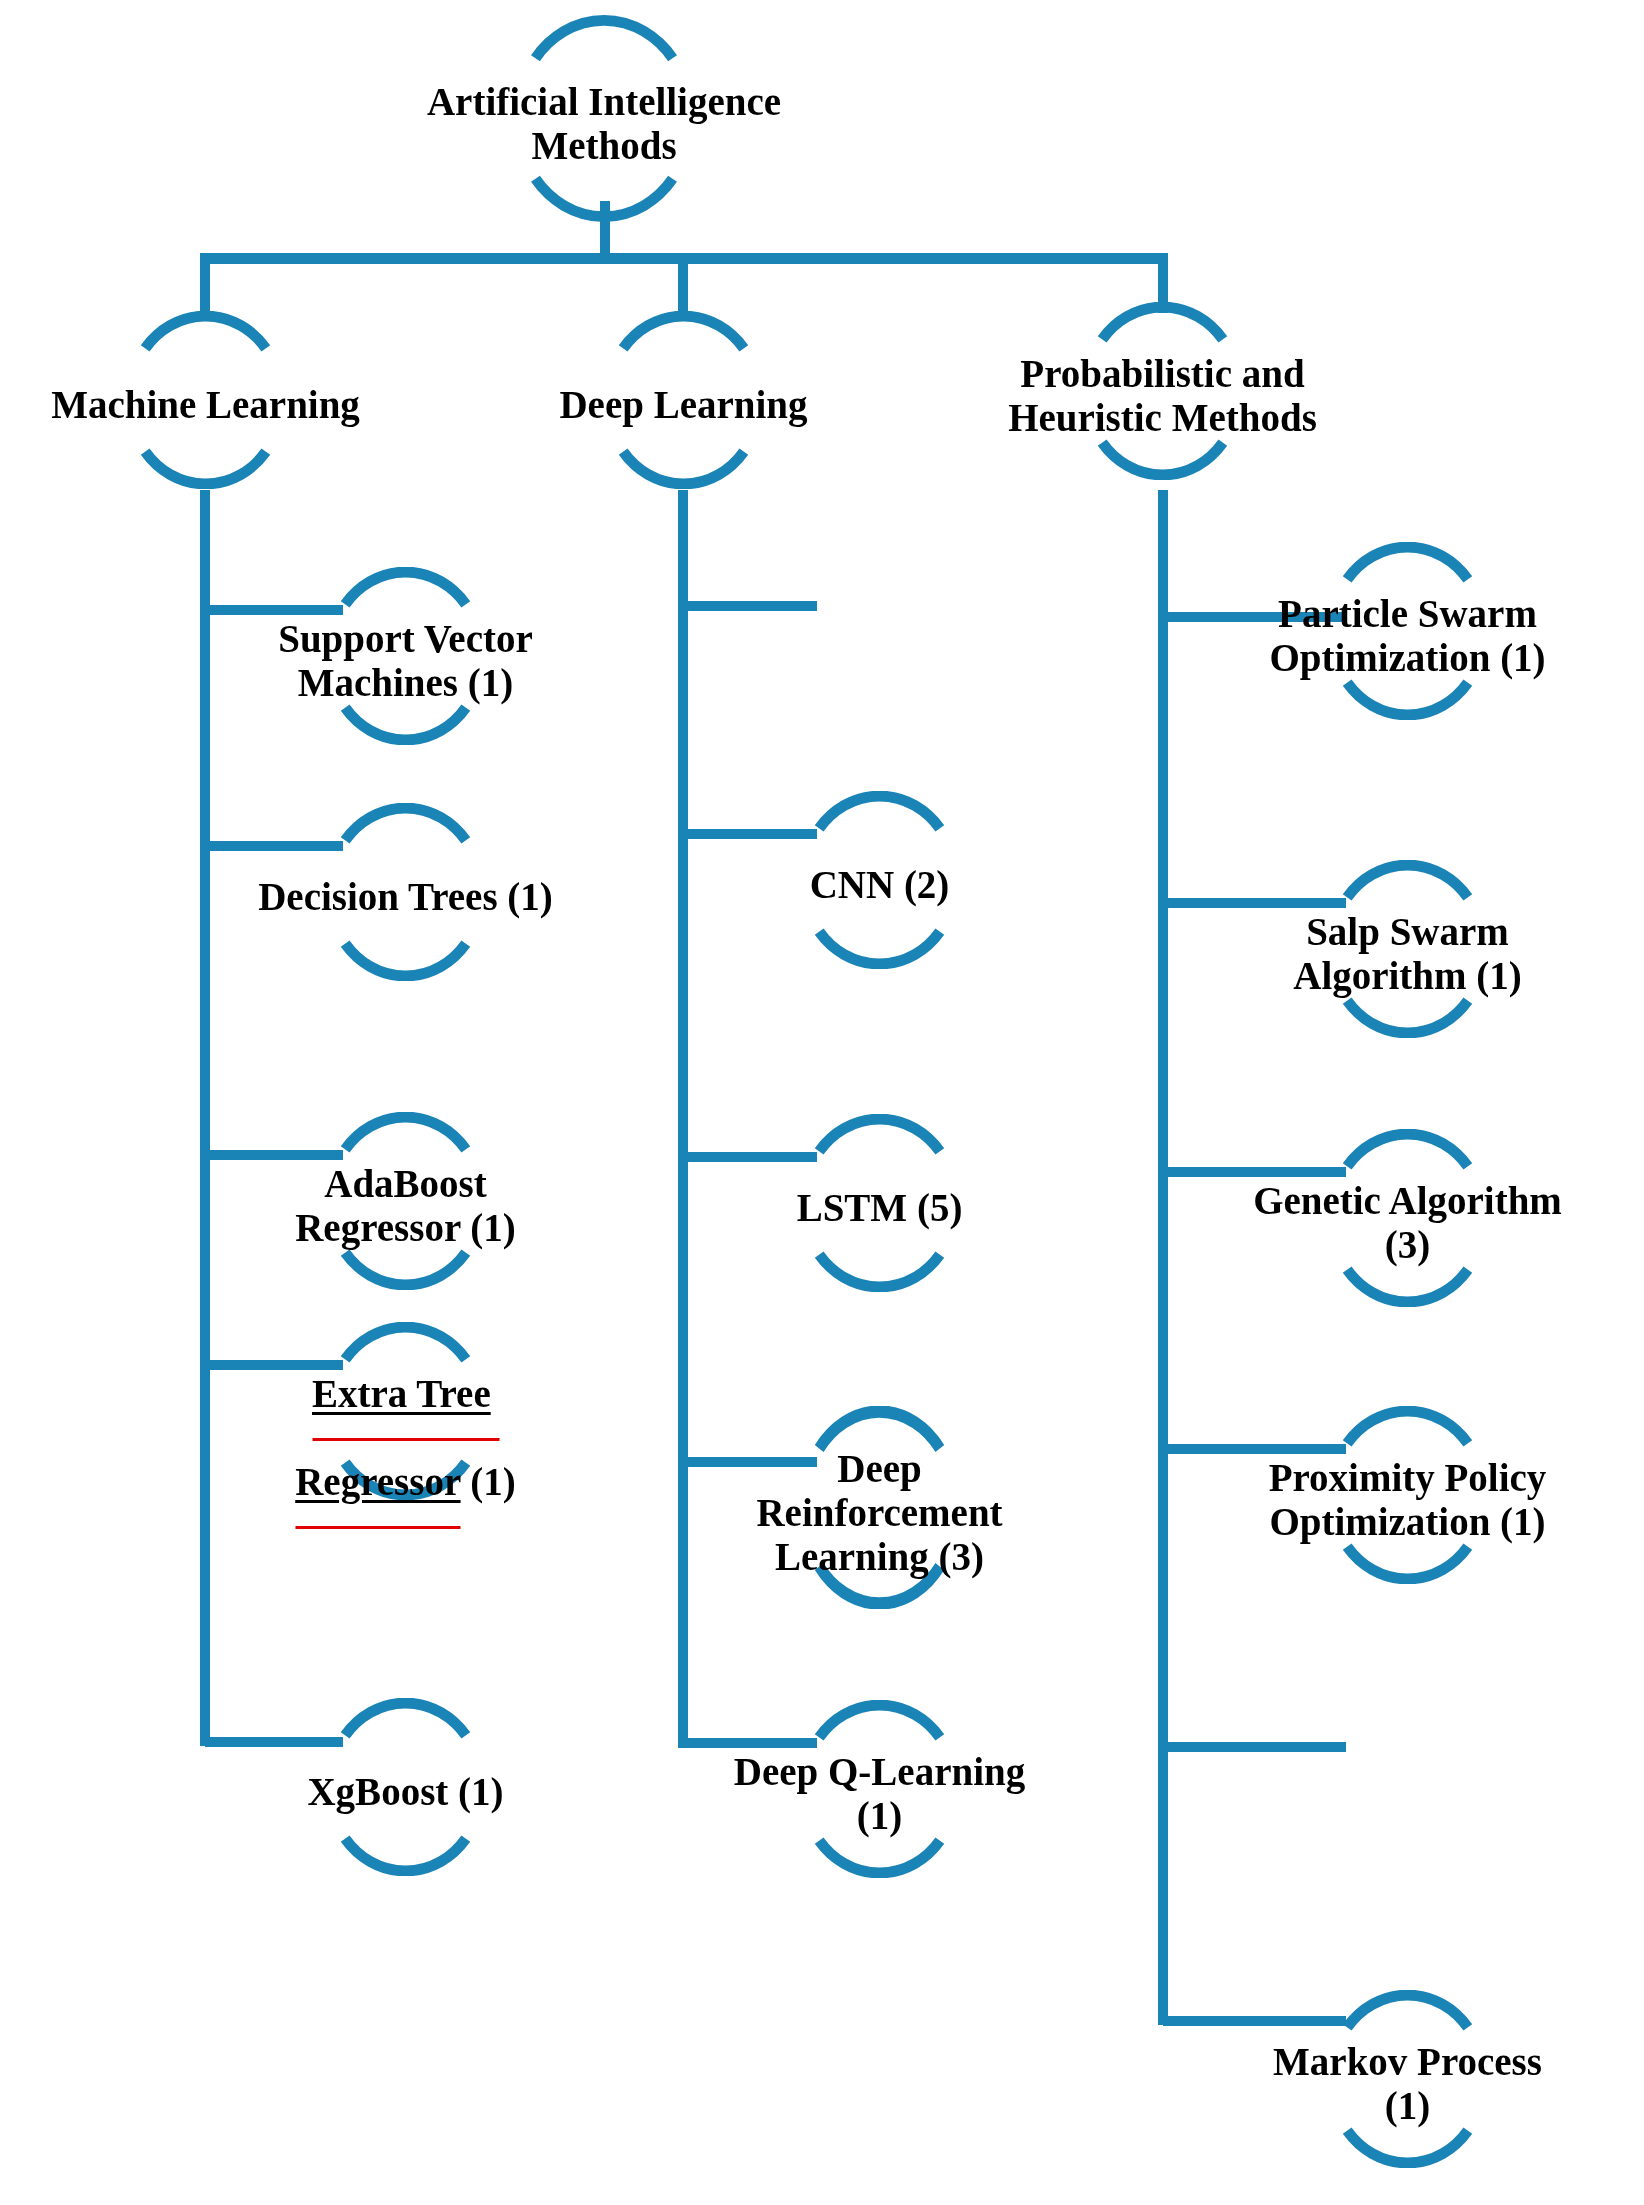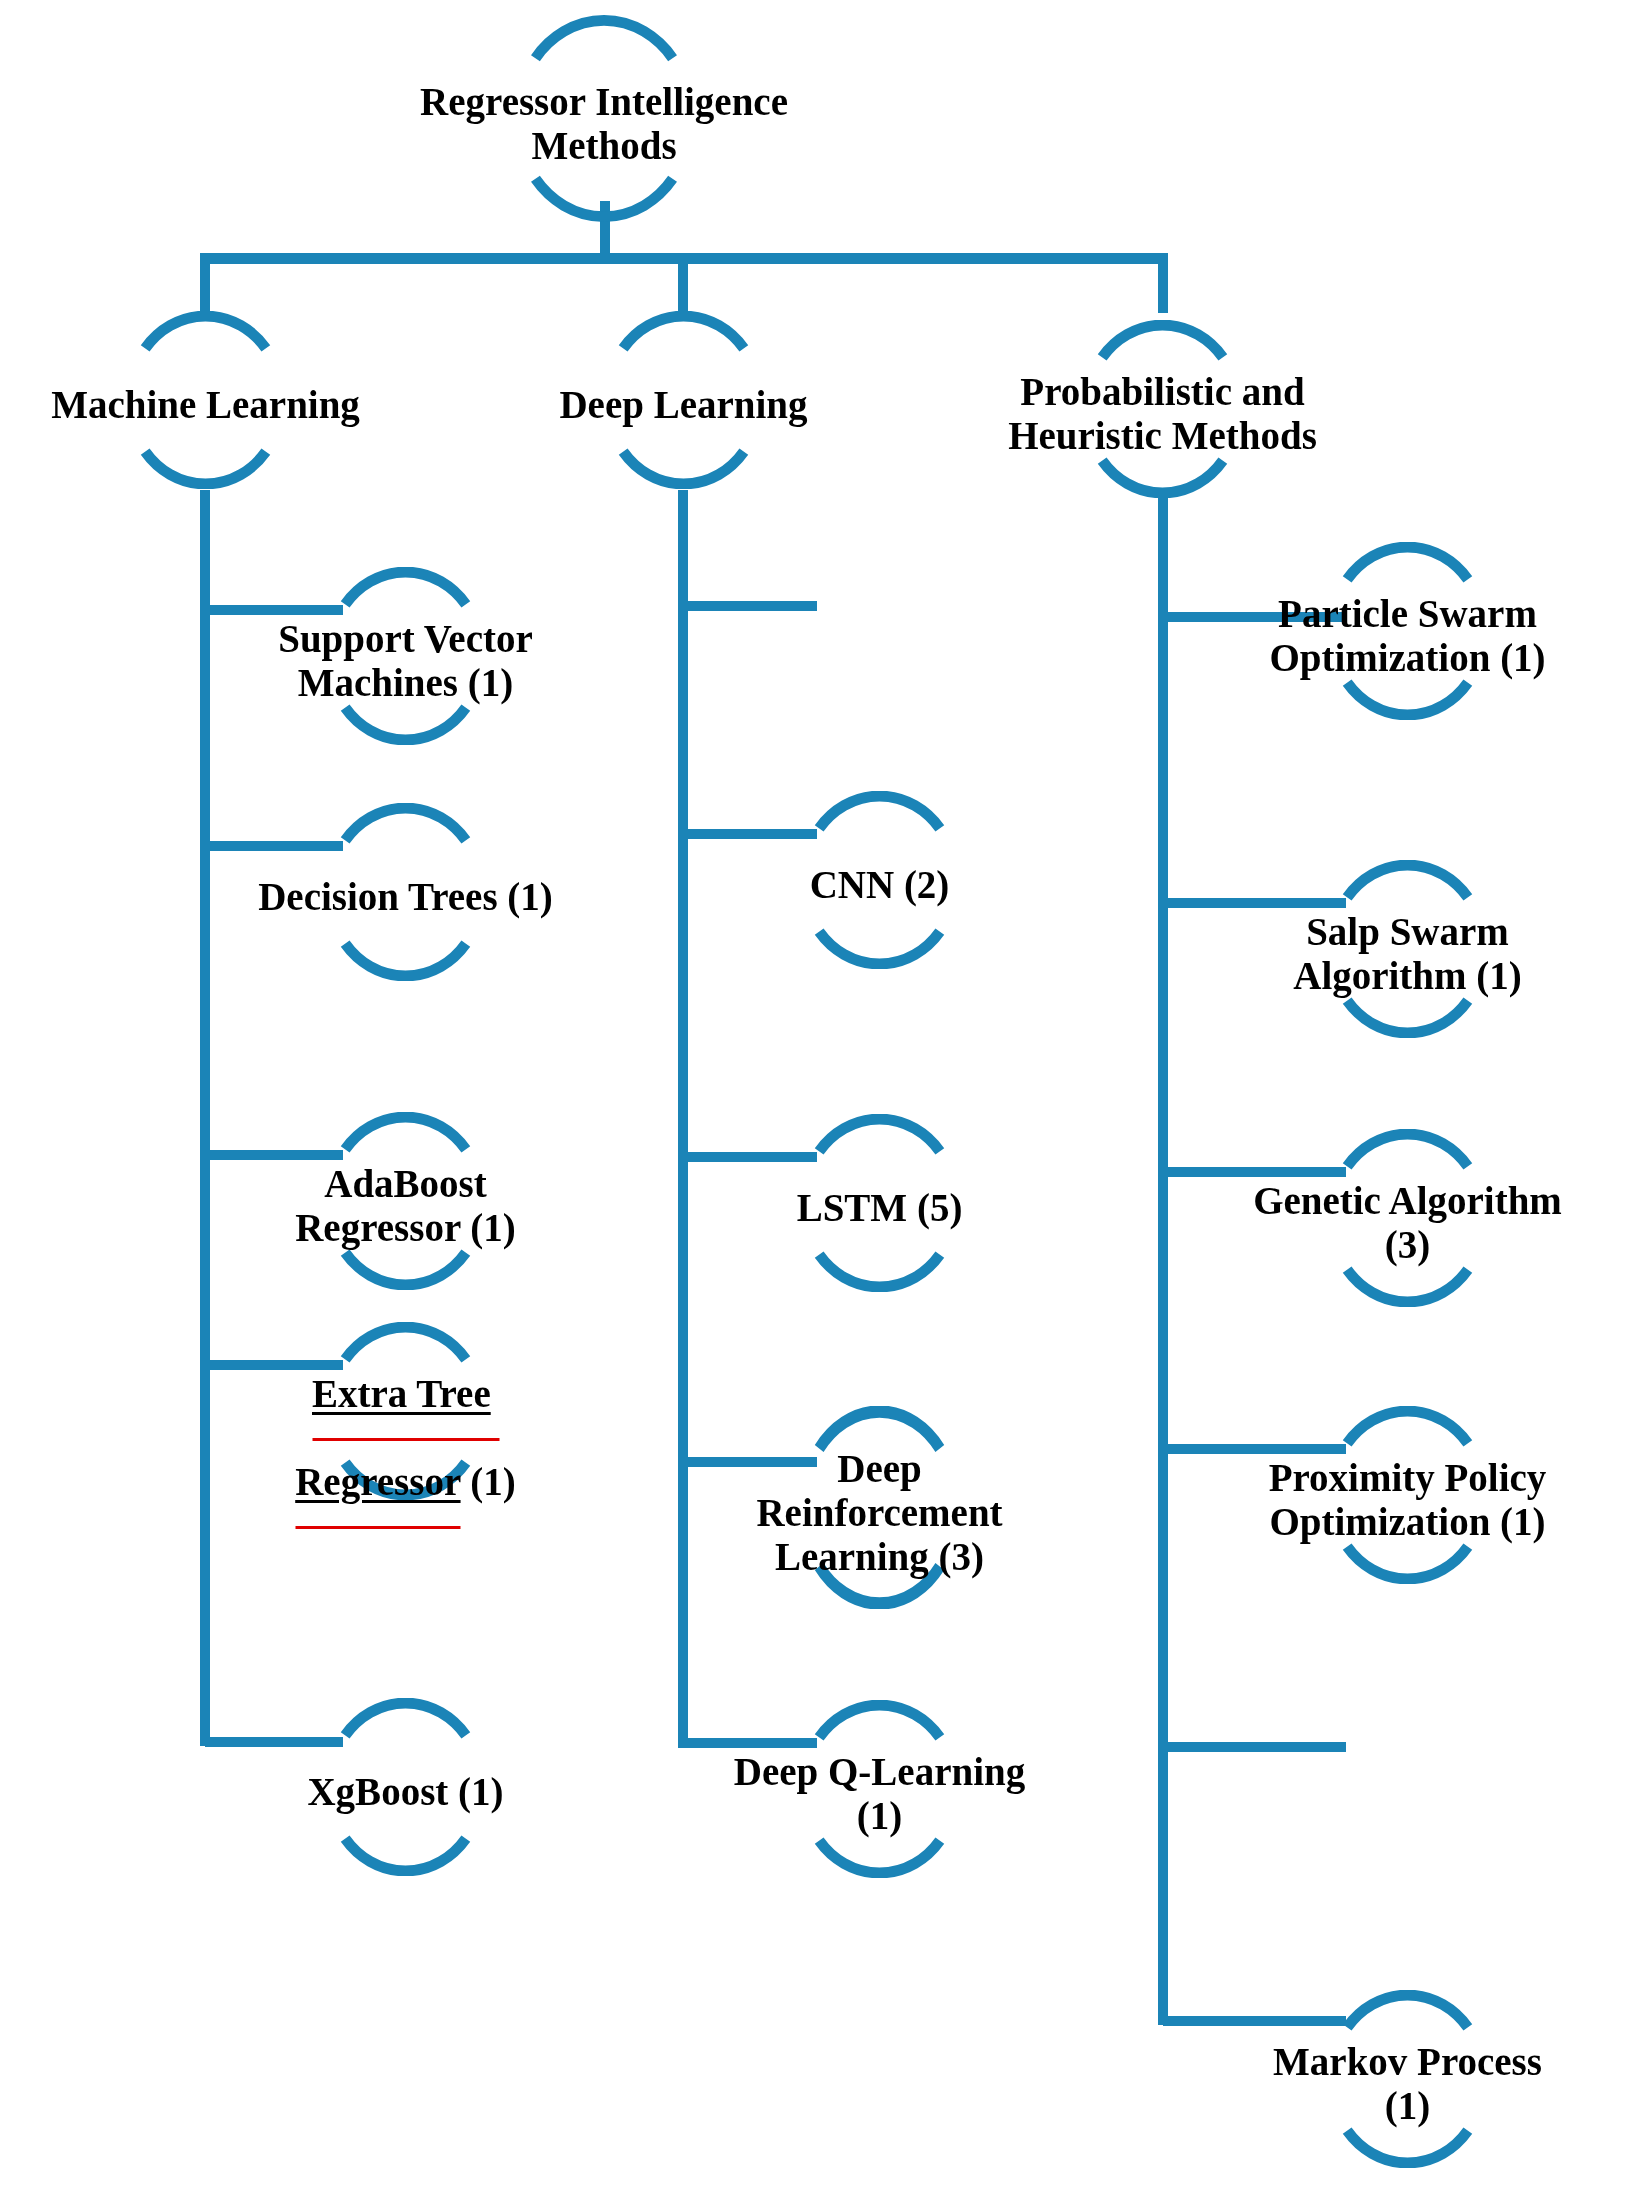--- a/index.html
+++ b/index.html
@@ -68,41 +68,41 @@
   <div class="line h" style="left:1163px;top:1167px;width:183px;"></div>
   <div class="line h" style="left:1163px;top:1444px;width:183px;"></div>
   <div class="line h" style="left:1163px;top:1742px;width:183px;"></div>
   <div class="line h" style="left:1163px;top:2016px;width:183px;"></div>
 
   <div class="node" style="left:509px;top:15px;width:190px;height:207px;">
     <svg width="190" height="207" viewBox="0 0 230 250">
       <path d="M 32 52 A 105 118 0 0 1 198 52"></path>
       <path d="M 32 198 A 105 118 0 0 0 198 198"></path>
     </svg>
-    <div class="label">Regressor Intelligence
+    <div class="label">Artificial Intelligence
 Methods</div>
   </div>
 
   <div class="node" style="left:127px;top:311px;width:157px;height:178px;">
     <svg width="157" height="178" viewBox="0 0 190 215">
       <path d="M 22 45 A 92 100 0 0 1 168 45"></path>
       <path d="M 22 170 A 92 100 0 0 0 168 170"></path>
     </svg>
     <div class="label">Machine Learning</div>
   </div>
 
   <div class="node" style="left:605px;top:311px;width:157px;height:178px;">
     <svg width="157" height="178" viewBox="0 0 190 215">
       <path d="M 22 45 A 92 100 0 0 1 168 45"></path>
       <path d="M 22 170 A 92 100 0 0 0 168 170"></path>
     </svg>
     <div class="label">Deep Learning</div>
   </div>
 
-  <div class="node" style="left:1084px;top:320px;width:157px;height:178px;">
+  <div class="node" style="left:1084px;top:302px;width:157px;height:178px;">
     <svg width="157" height="178" viewBox="0 0 190 215">
       <path d="M 22 45 A 92 100 0 0 1 168 45"></path>
       <path d="M 22 170 A 92 100 0 0 0 168 170"></path>
     </svg>
     <div class="label">Probabilistic and
 Heuristic Methods</div>
   </div>
 
   <div class="node" style="left:327px;top:567px;width:157px;height:178px;">
     <svg width="157" height="178" viewBox="0 0 190 215">

